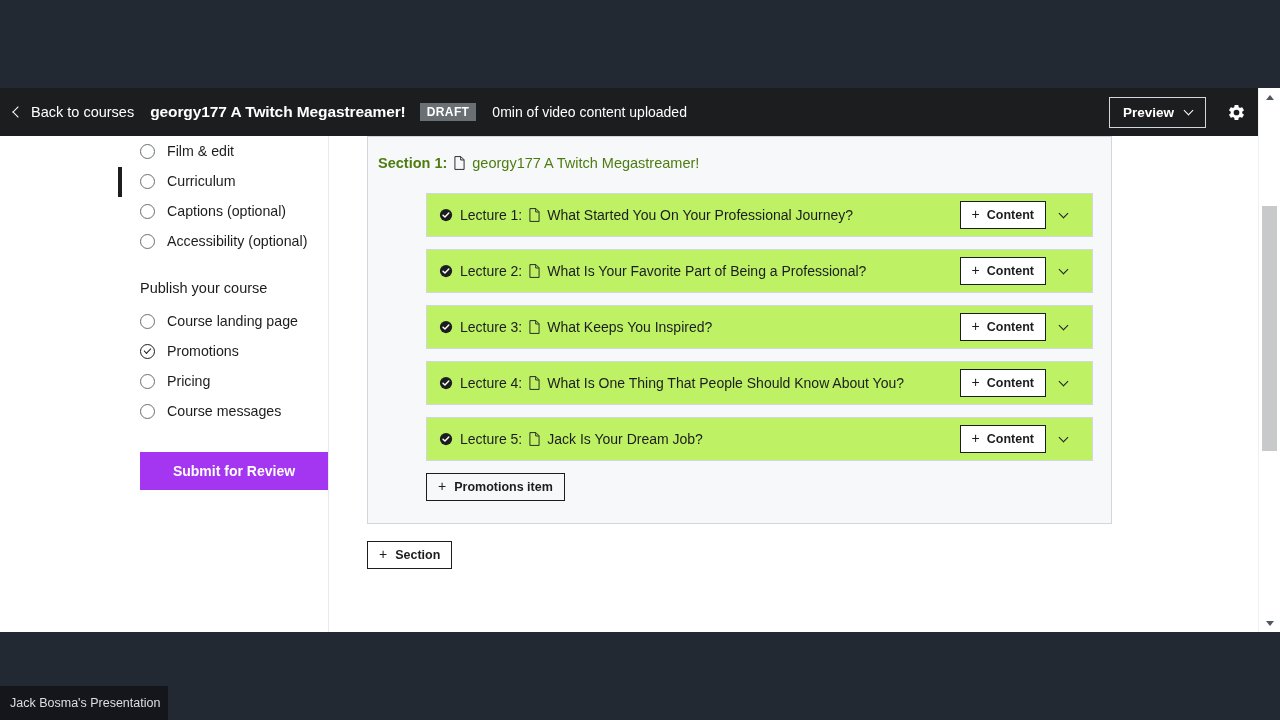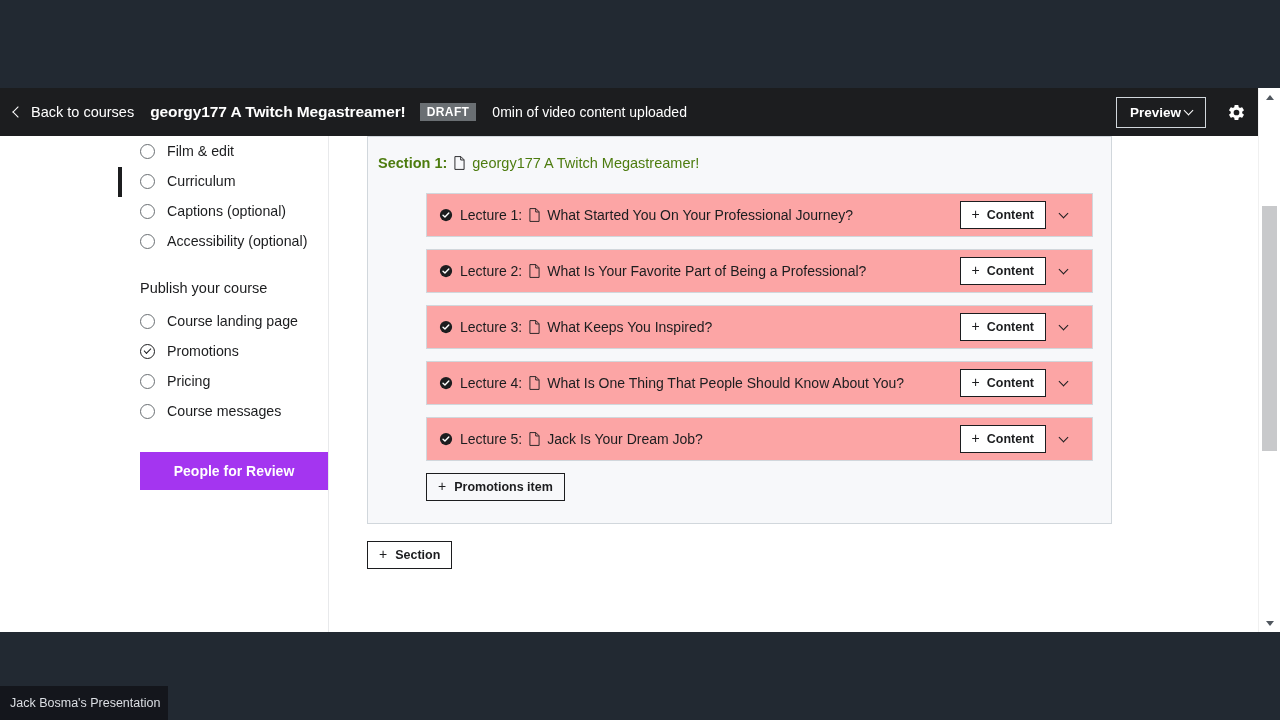--- a/index.html
+++ b/index.html
@@ -81,21 +81,21 @@
     gap: 0px;
     padding-right: 10px;
   }
   .preview-btn {
     border: 1px solid #d1d7dc;
     background: transparent;
     color: #ffffff;
     font-size: 13.5px;
     font-weight: bold;
     padding: 7px 13px;
-    display: flex; align-items: center; gap: 4px;
+    display: flex; align-items: center; gap: 11px;
     cursor: pointer;
     font-family: "Liberation Sans", sans-serif;
   }
   .chev-down-sm {
     display: inline-block;
     width: 7px; height: 7px;
     border-right: 1.5px solid #ffffff;
     border-bottom: 1.5px solid #ffffff;
     transform: rotate(45deg);
     position: relative; top: -2px;
@@ -210,21 +210,21 @@
     gap: 7px;
     padding-left: 0px;
     margin-bottom: 22px;
     font-size: 14.5px;
     color: #4d7c0f;
   }
   .section-head .lbl { font-weight: bold; }
   .lectures { padding-left: 48px; }
   .lecture-row {
     display: flex; align-items: center;
-    background: #fca5a5;
+    background: #bef264;
     border: 1px solid #d1d7dc;
     height: 44px;
     padding: 0 14px 0 12px;
     margin-bottom: 12px;
   }
   .lec-name {
     display: flex; align-items: center; gap: 7px;
     font-size: 14px; color: #1c1d1f;
   }
   .lec-name .lec-lbl { color: #1c1d1f; }
@@ -405,21 +405,21 @@
           <div class="nav-item">
             <span class="radio"></span>
             <span class="nav-label">Pricing</span>
           </div>
           <div class="nav-item">
             <span class="radio"></span>
             <span class="nav-label">Course messages</span>
           </div>
         </div>
 
-        <button class="submit-btn">People for Review</button>
+        <button class="submit-btn">Submit for Review</button>
       </div>
 
       <div id="main">
         <div id="content-card">
 
           <div class="section-panel">
 
             <div class="section-head">
               <span class="lbl">Section 1:</span>
               <svg class="doc-icon" viewBox="0 0 12 15">

